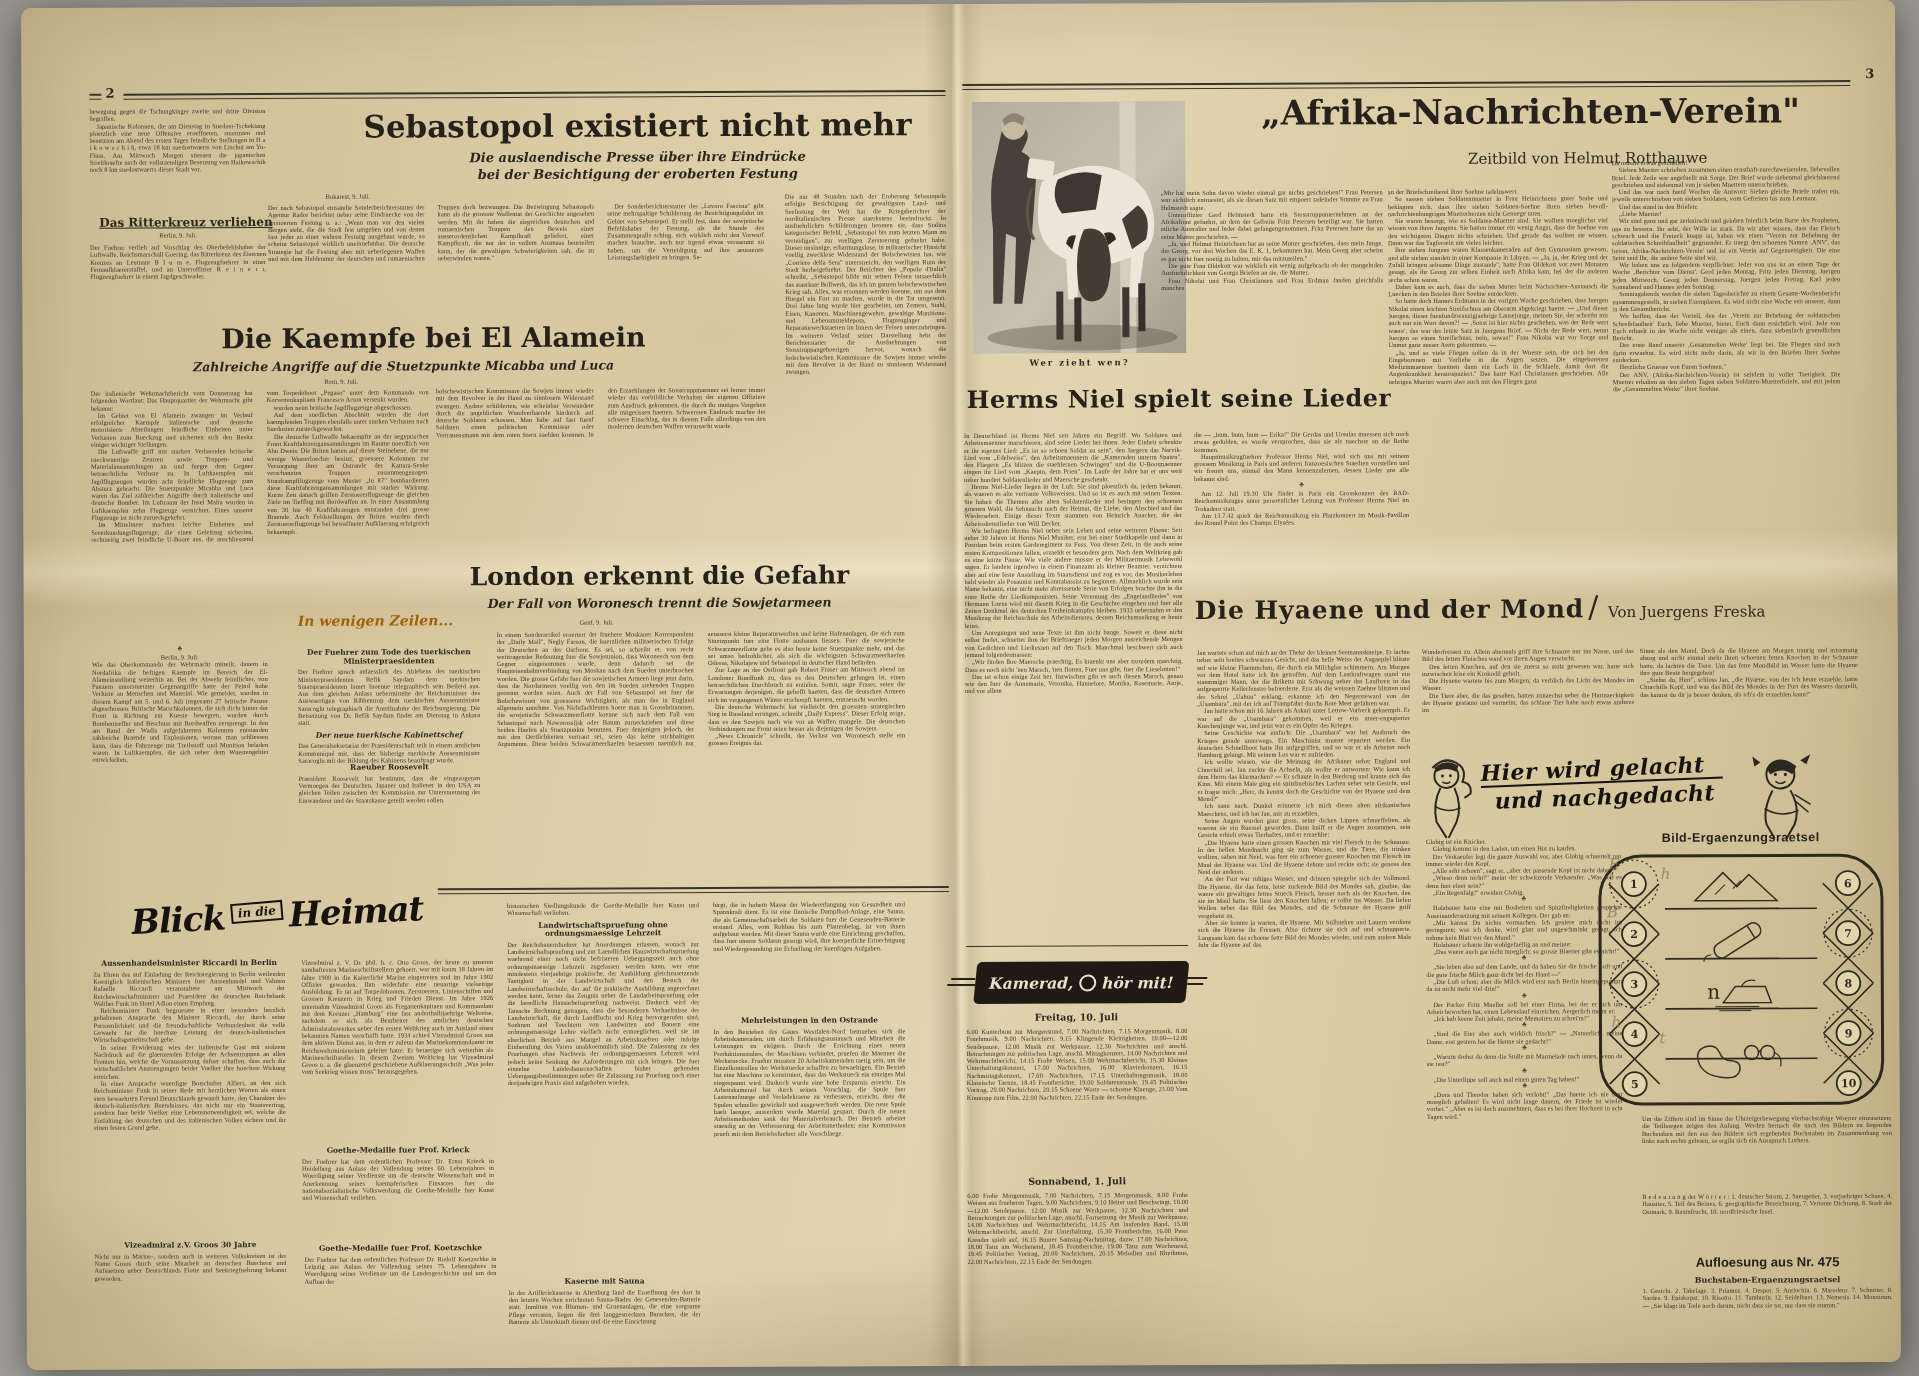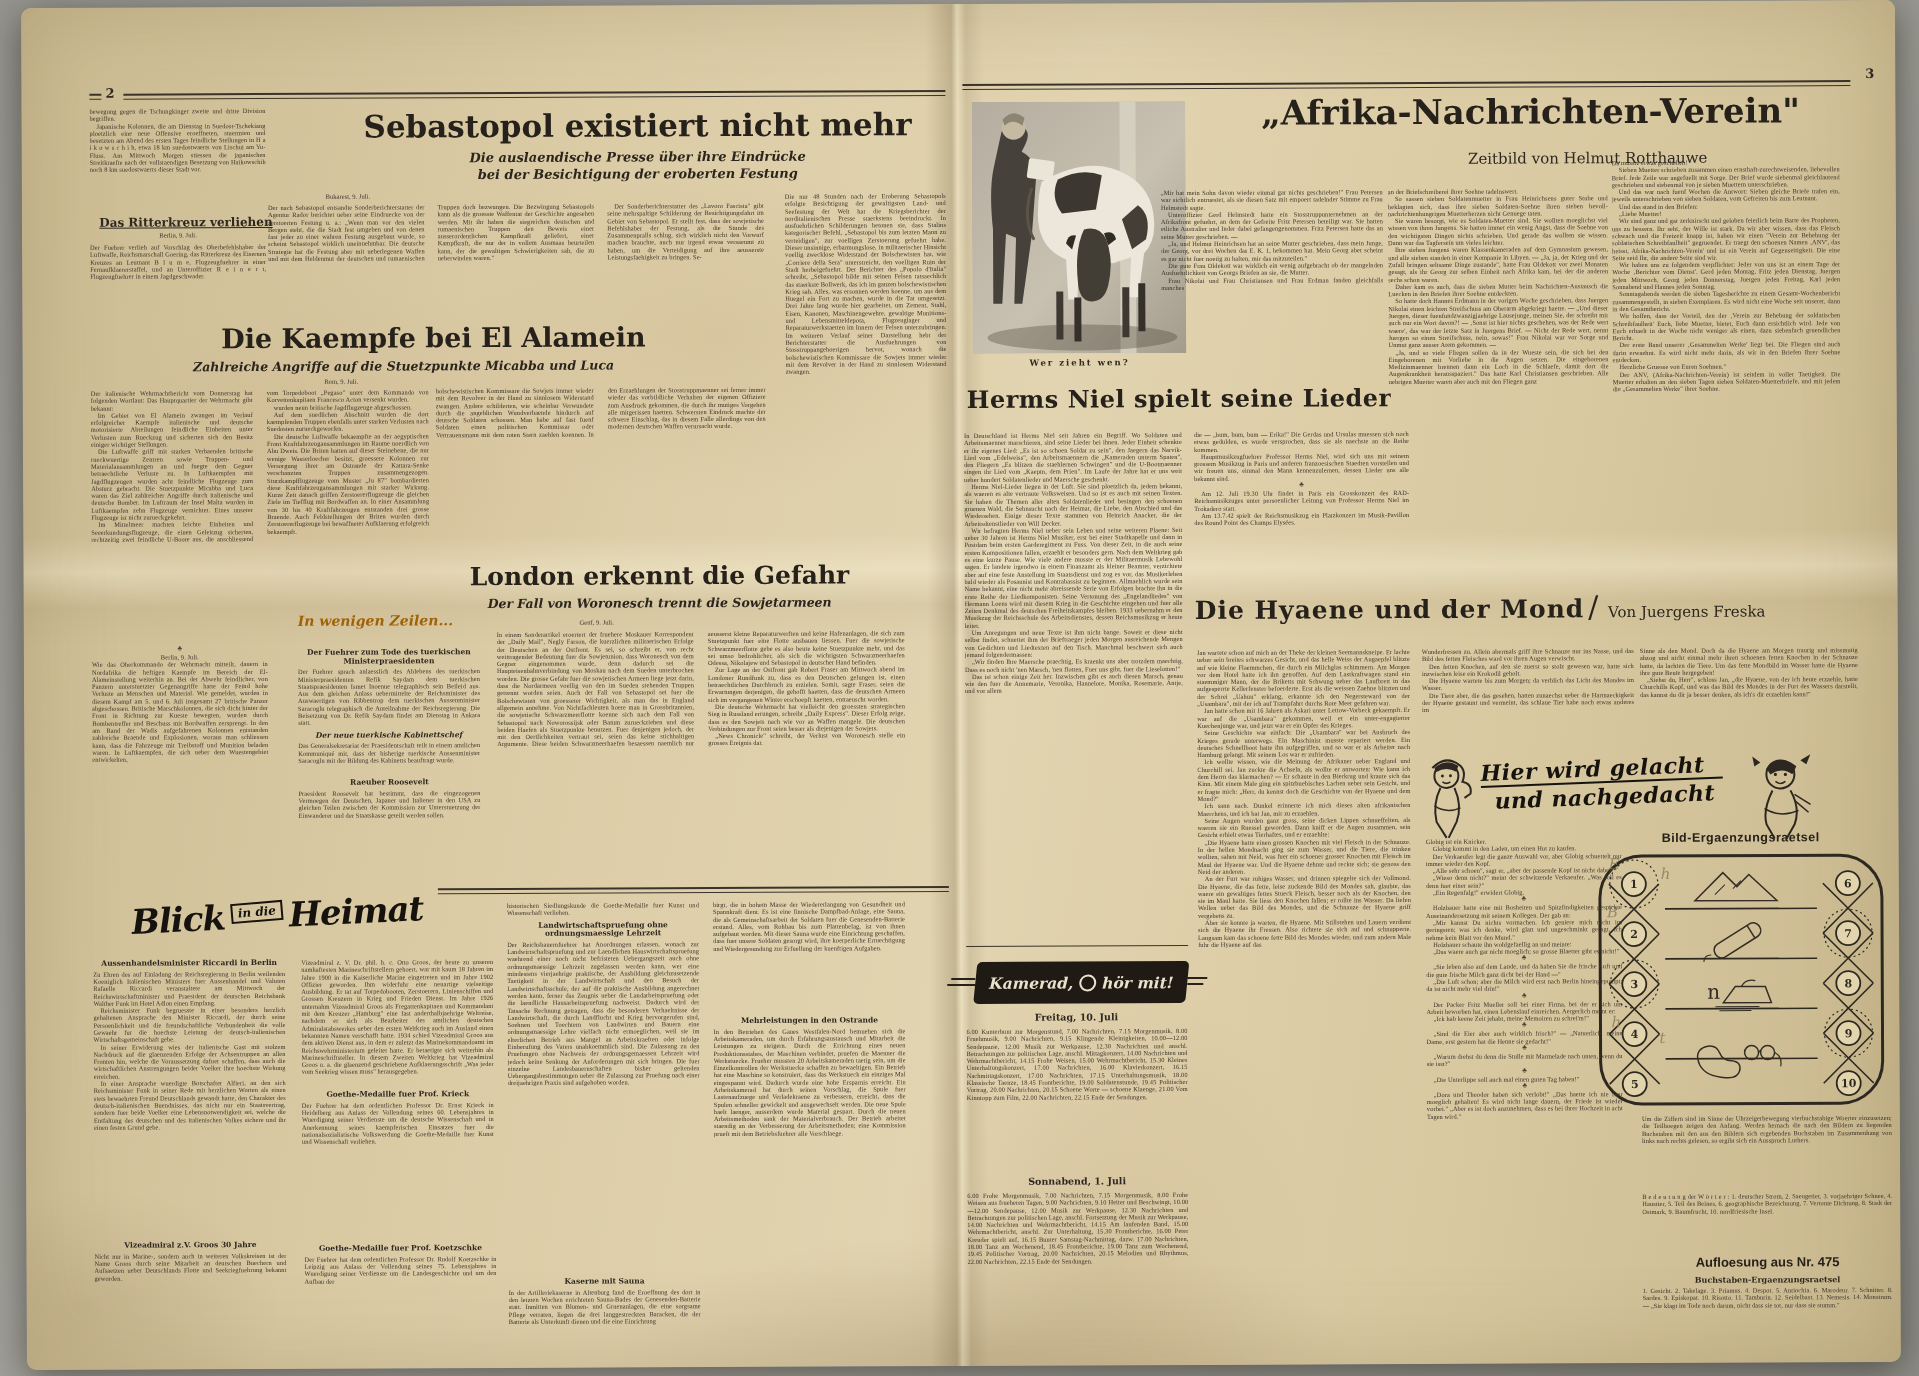--- a/index.html
+++ b/index.html
@@ -98,21 +98,21 @@
     <p style="text-align:center;text-indent:0;">Berlin, 9. Juli.</p>
     <span>Wie das Oberkommando der Wehrmacht mitteilt, dauern in Nordafrika die heftigen Kaempfe im Bereich der El-Alameinstellung weiterhin an. Bei der Abwehr feindlicher, von Panzern unterstuetzter Gegenangriffe hatte der Feind hohe Verluste an Menschen und Material. Wie gemeldet, wurden in diesem Kampf am 5. und 6. Juli insgesamt 27 britische Panzer abgeschossen. Britische Marschkolonnen, die sich dicht hinter der Front in Richtung zur Kueste bewegten, wurden durch Bombentreffer und Beschuss mit Bordwaffen zersprengt. In den am Rand der Wadis aufgefahrenen Kolonnen entstanden zahlreiche Braende und Explosionen, woraus man schliessen kann, dass die Fahrzeuge mit Treibstoff und Munition beladen waren. In Luftkaempfen, die sich ueber dem Wuestengebiet entwickelten,</span>
   </div>
 
   <div class="tb zeilen-head" style="left:298px;top:610px;width:180px;">In wenigen Zeilen...</div>
   <div class="tb" style="left:298px;top:646px;width:182px;height:262px;">
     <div class="subhead-sm">Der Fuehrer zum Tode des tuerkischen Ministerpraesidenten</div>
     <div class="body">Der Fuehrer sprach anlaesslich des Ablebens des tuerkischen Ministerpraesidenten Refik Saydam dem tuerkischen Staatspraesidenten Ismet Inoenue telegraphisch sein Beileid aus. Aus dem gleichen Anlass uebermittelte der Reichsminister des Auswaertigen von Ribbentrop dem tuerkischen Aussenminister Saracoglu telegraphisch die Anteilnahme der Reichsregierung. Die Beisetzung von Dr. Refik Saydam findet am Dienstag in Ankara statt.</div>
     <div class="subhead-sm" style="margin-top:5px;font-style:italic;">Der neue tuerkische Kabinettschef</div>
     <div class="body">Das Generalsekretariat der Praesidentschaft teilt in einem amtlichen Kommuniqué mit, dass der bisherige tuerkische Aussenminister Saracoglu mit der Bildung des Kabinetts beauftragt wurde.</div>
-    <div class="subhead-sm" style="margin-top:15px;">Raeuber Roosevelt</div>
+    <div class="subhead-sm" style="margin-top:0;">Raeuber Roosevelt</div>
     <div class="body">Praesident Roosevelt hat bestimmt, dass die eingezogenen Vermoegen der Deutschen, Japaner und Italiener in den USA zu gleichen Teilen zwischen der Kommission zur Unterstuetzung der Einwanderer und der Staatskasse geteilt werden sollen.</div>
   </div>
 
   <div class="tb headline" style="left:415px;top:560px;width:490px;font-size:25px;">London erkennt die Gefahr</div>
   <div class="tb sub-ital" style="left:430px;top:594px;width:460px;font-size:12.5px;">Der Fall von Woronesch trennt die Sowjetarmeen</div>
   <div class="tb dateline" style="left:497px;top:617px;width:200px;">Genf, 9. Juli.</div>
   <div class="tb body cols2" style="left:497px;top:629px;width:408px;height:252px;">
       <p>In einem Sonderartikel eroertert der fruehere Moskauer Korrespondent der „Daily Mail", Negly Farson, die kuerzlichen militaerischen Erfolge der Deutschen an der Ostfront. Es sei, so schreibt er, von recht weittragender Bedeutung fuer die Sowjetunion, dass Woronesch von dem Gegner eingenommen wurde, denn dadurch sei die Haupteisenbahnverbindung von Moskau nach dem Sueden unterbrochen worden. Die grosse Gefahr fuer die sowjetischen Armeen liege jetzt darin, dass die Nordarmeen voellig von den im Sueden stehenden Truppen getrennt worden seien. Auch der Fall von Sebastopol sei fuer die Bolschewisten von groesserer Wichtigkeit, als man das in England allgemein annehme. Von Nichtfachleuten hoere man in Grossbritannien, die sowjetische Schwarzmeerflotte koenne sich nach dem Fall von Sebastopol nach Noworossijsk oder Batum zurueckziehen und diese beiden Haefen als Stuetzpunkte benutzen. Fuer denjenigen jedoch, der mit den Oertlichkeiten vertraut sei, seien das keine stichhaltigen Argumente. Diese beiden Schwarzmeerhaefen besaessen naemlich nur aeusserst kleine Reparaturwerften und keine Hafenanlagen, die sich zum Stuetzpunkt fuer eine Flotte ausbauen liessen. Fuer die sowjetische Schwarzmeerflotte gebe es also heute keine Stuetzpunkte mehr, und das sei umso bedrohlicher, als sich die wichtigsten Schwarzmeerhaefen Odessa, Nikolajew und Sebastopol in deutscher Hand befinden.</p>
       <p>Zur Lage an der Ostfront gab Robert Fraser am Mittwoch abend im Londoner Rundfunk zu, dass es den Deutschen gelungen ist, einen betraechtlichen Durchbruch zu erzielen. Somit, sagte Fraser, seien die Erwartungen derjenigen, die gehofft haetten, dass die deutschen Armeen sich im vergangenen Winter erschoepft haetten, enttaeuscht worden.</p>
       <p>Die deutsche Wehrmacht hat vielleicht den groessten strategischen Sieg in Russland errungen, schreibt „Daily Express". Dieser Erfolg zeige, dass es den Sowjets nach wie vor an Waffen mangele. Die deutschen Verbindungen zur Front seien besser als diejenigen der Sowjets.</p>
@@ -138,21 +138,21 @@
   </div>
   <div class="tb" style="left:92px;top:1238px;width:192px;height:120px;">
     <div class="subhead-sm">Vizeadmiral z.V. Groos 30 Jahre</div>
     <div class="body">
         <p>Nicht nur in Marine-, sondern auch in weiteren Volkskreisen ist der Name Groos durch seine Mitarbeit an deutschen Buechern und Aufsaetzen ueber Deutschlands Flotte und Seekriegfuehrung bekannt geworden.</p>
       </div>
   </div>
   <div class="tb body" style="left:300px;top:956px;width:192px;height:194px;">
       <p>Vizeadmiral z. V. Dr. phil. h. c. Otto Groos, der heute zu unseren namhaftesten Marineschriftstellern gehoert, war mit kaum 18 Jahren im Jahre 1900 in die Kaiserliche Marine eingetreten und im Jahre 1902 Offizier geworden. Ihm widerfuhr eine neuartige vielseitige Ausbildung. Er tat auf Torpedobooten, Zerstoerern, Linienschiffen und Grossen Kreuzern in Krieg und Frieden Dienst. Im Jahre 1926 unternahm Vizeadmiral Groos als Fregattenkapitaen und Kommandant mit dem Kreuzer „Hamburg" eine fast anderthalbjaehrige Weltreise, nachdem er sich als Bearbeiter des amtlichen deutschen Admiralstabswerkes ueber den ersten Weltkrieg auch im Ausland einen bekannten Namen verschafft hatte. 1934 schied Vizeadmiral Groos aus dem aktiven Dienst aus, in dem er zuletzt das Marinekommandoamt im Reichswehrministerium geleitet hatte. Er betaetigte sich weiterhin als Marineschriftsteller. In diesem Zweiten Weltkrieg hat Vizeadmiral Groos u. a. die glaenzend geschriebene Aufklaerungsschrift „Was jeder vom Seekrieg wissen muss" herausgegeben.</p>
     </div>
-  <div class="tb" style="left:300px;top:1088px;width:192px;height:86px;">
+  <div class="tb" style="left:300px;top:1144px;width:192px;height:86px;">
     <div class="subhead-sm">Goethe-Medaille fuer Prof. Krieck</div>
     <div class="body">
         <p>Der Fuehrer hat dem ordentlichen Professor Dr. Ernst Krieck in Heidelberg aus Anlass der Vollendung seines 60. Lebensjahres in Wuerdigung seiner Verdienste um die deutsche Wissenschaft und in Anerkennung seines kaempferischen Einsatzes fuer die nationalsozialistische Volkswerdung die Goethe-Medaille fuer Kunst und Wissenschaft verliehen.</p>
       </div>
   </div>
   <div class="tb" style="left:302px;top:1242px;width:192px;height:116px;">
     <div class="subhead-sm">Goethe-Medaille fuer Prof. Koetzschke</div>
     <div class="body">
         <p>Der Fuehrer hat dem ordentlichen Professor Dr. Rudolf Koetzschke in Leipzig aus Anlass der Vollendung seines 75. Lebensjahres in Wuerdigung seiner Verdienste um die Landesgeschichte und um den Aufbau der</p>
       </div>

